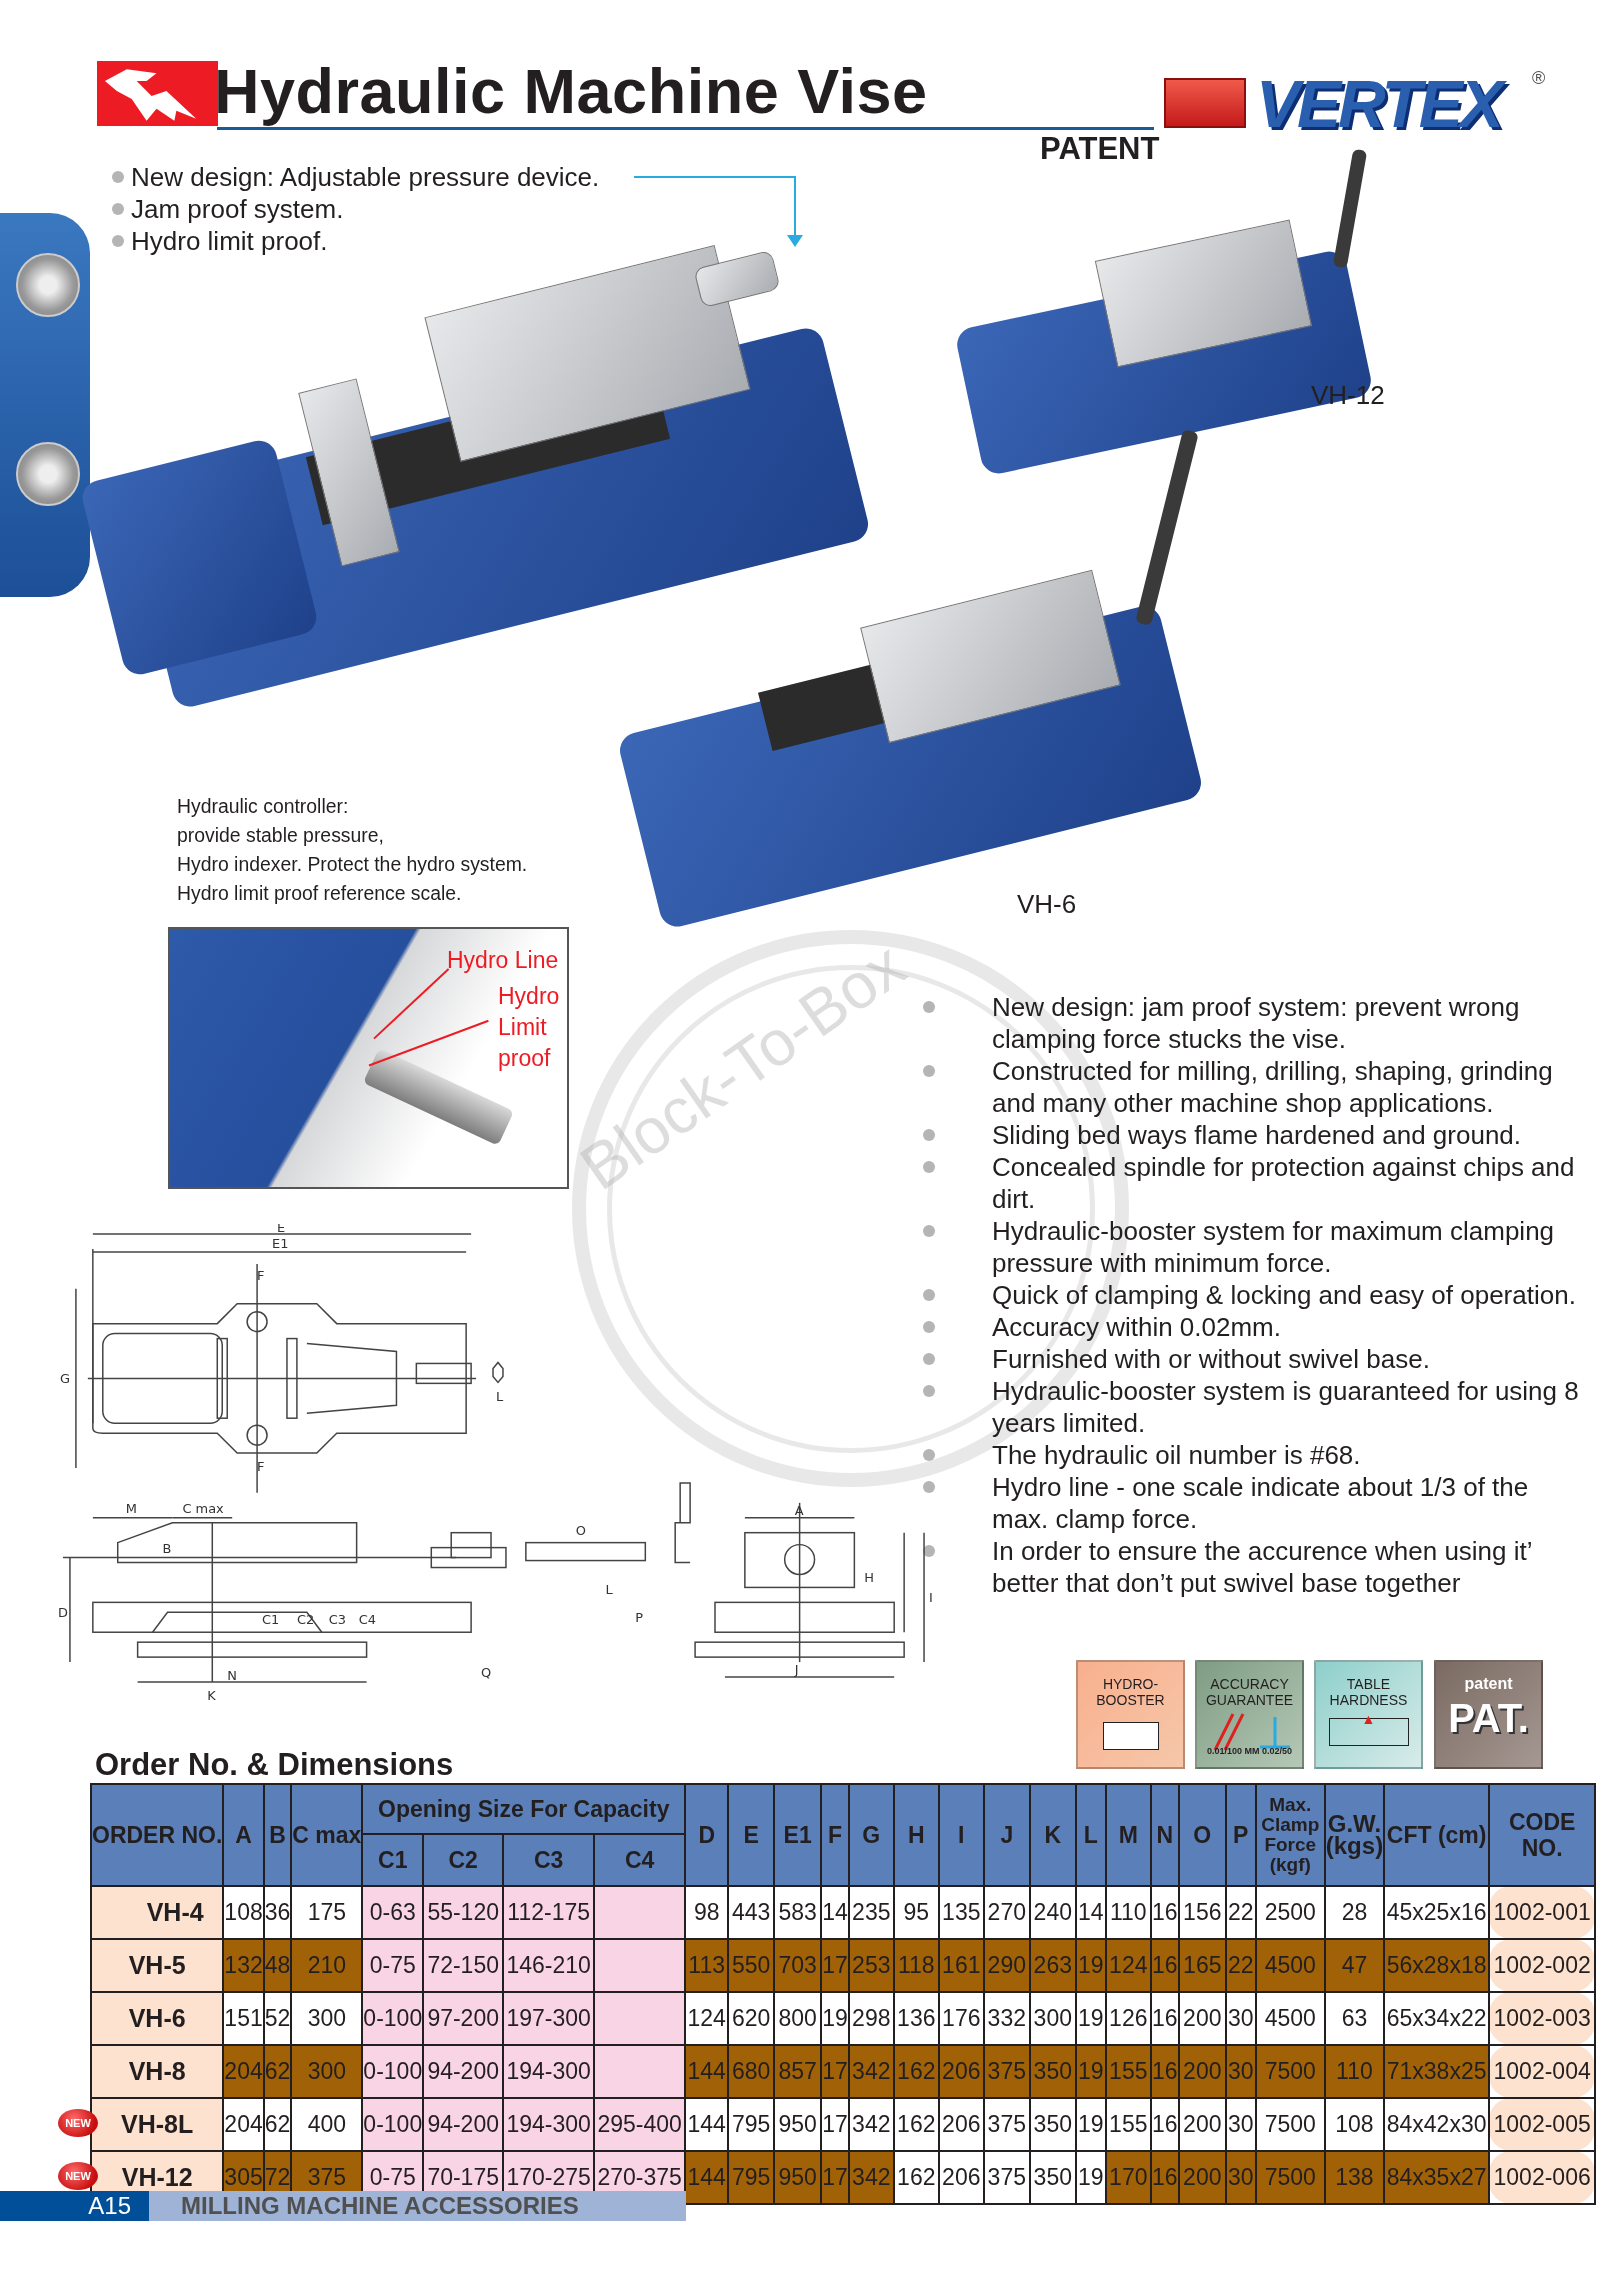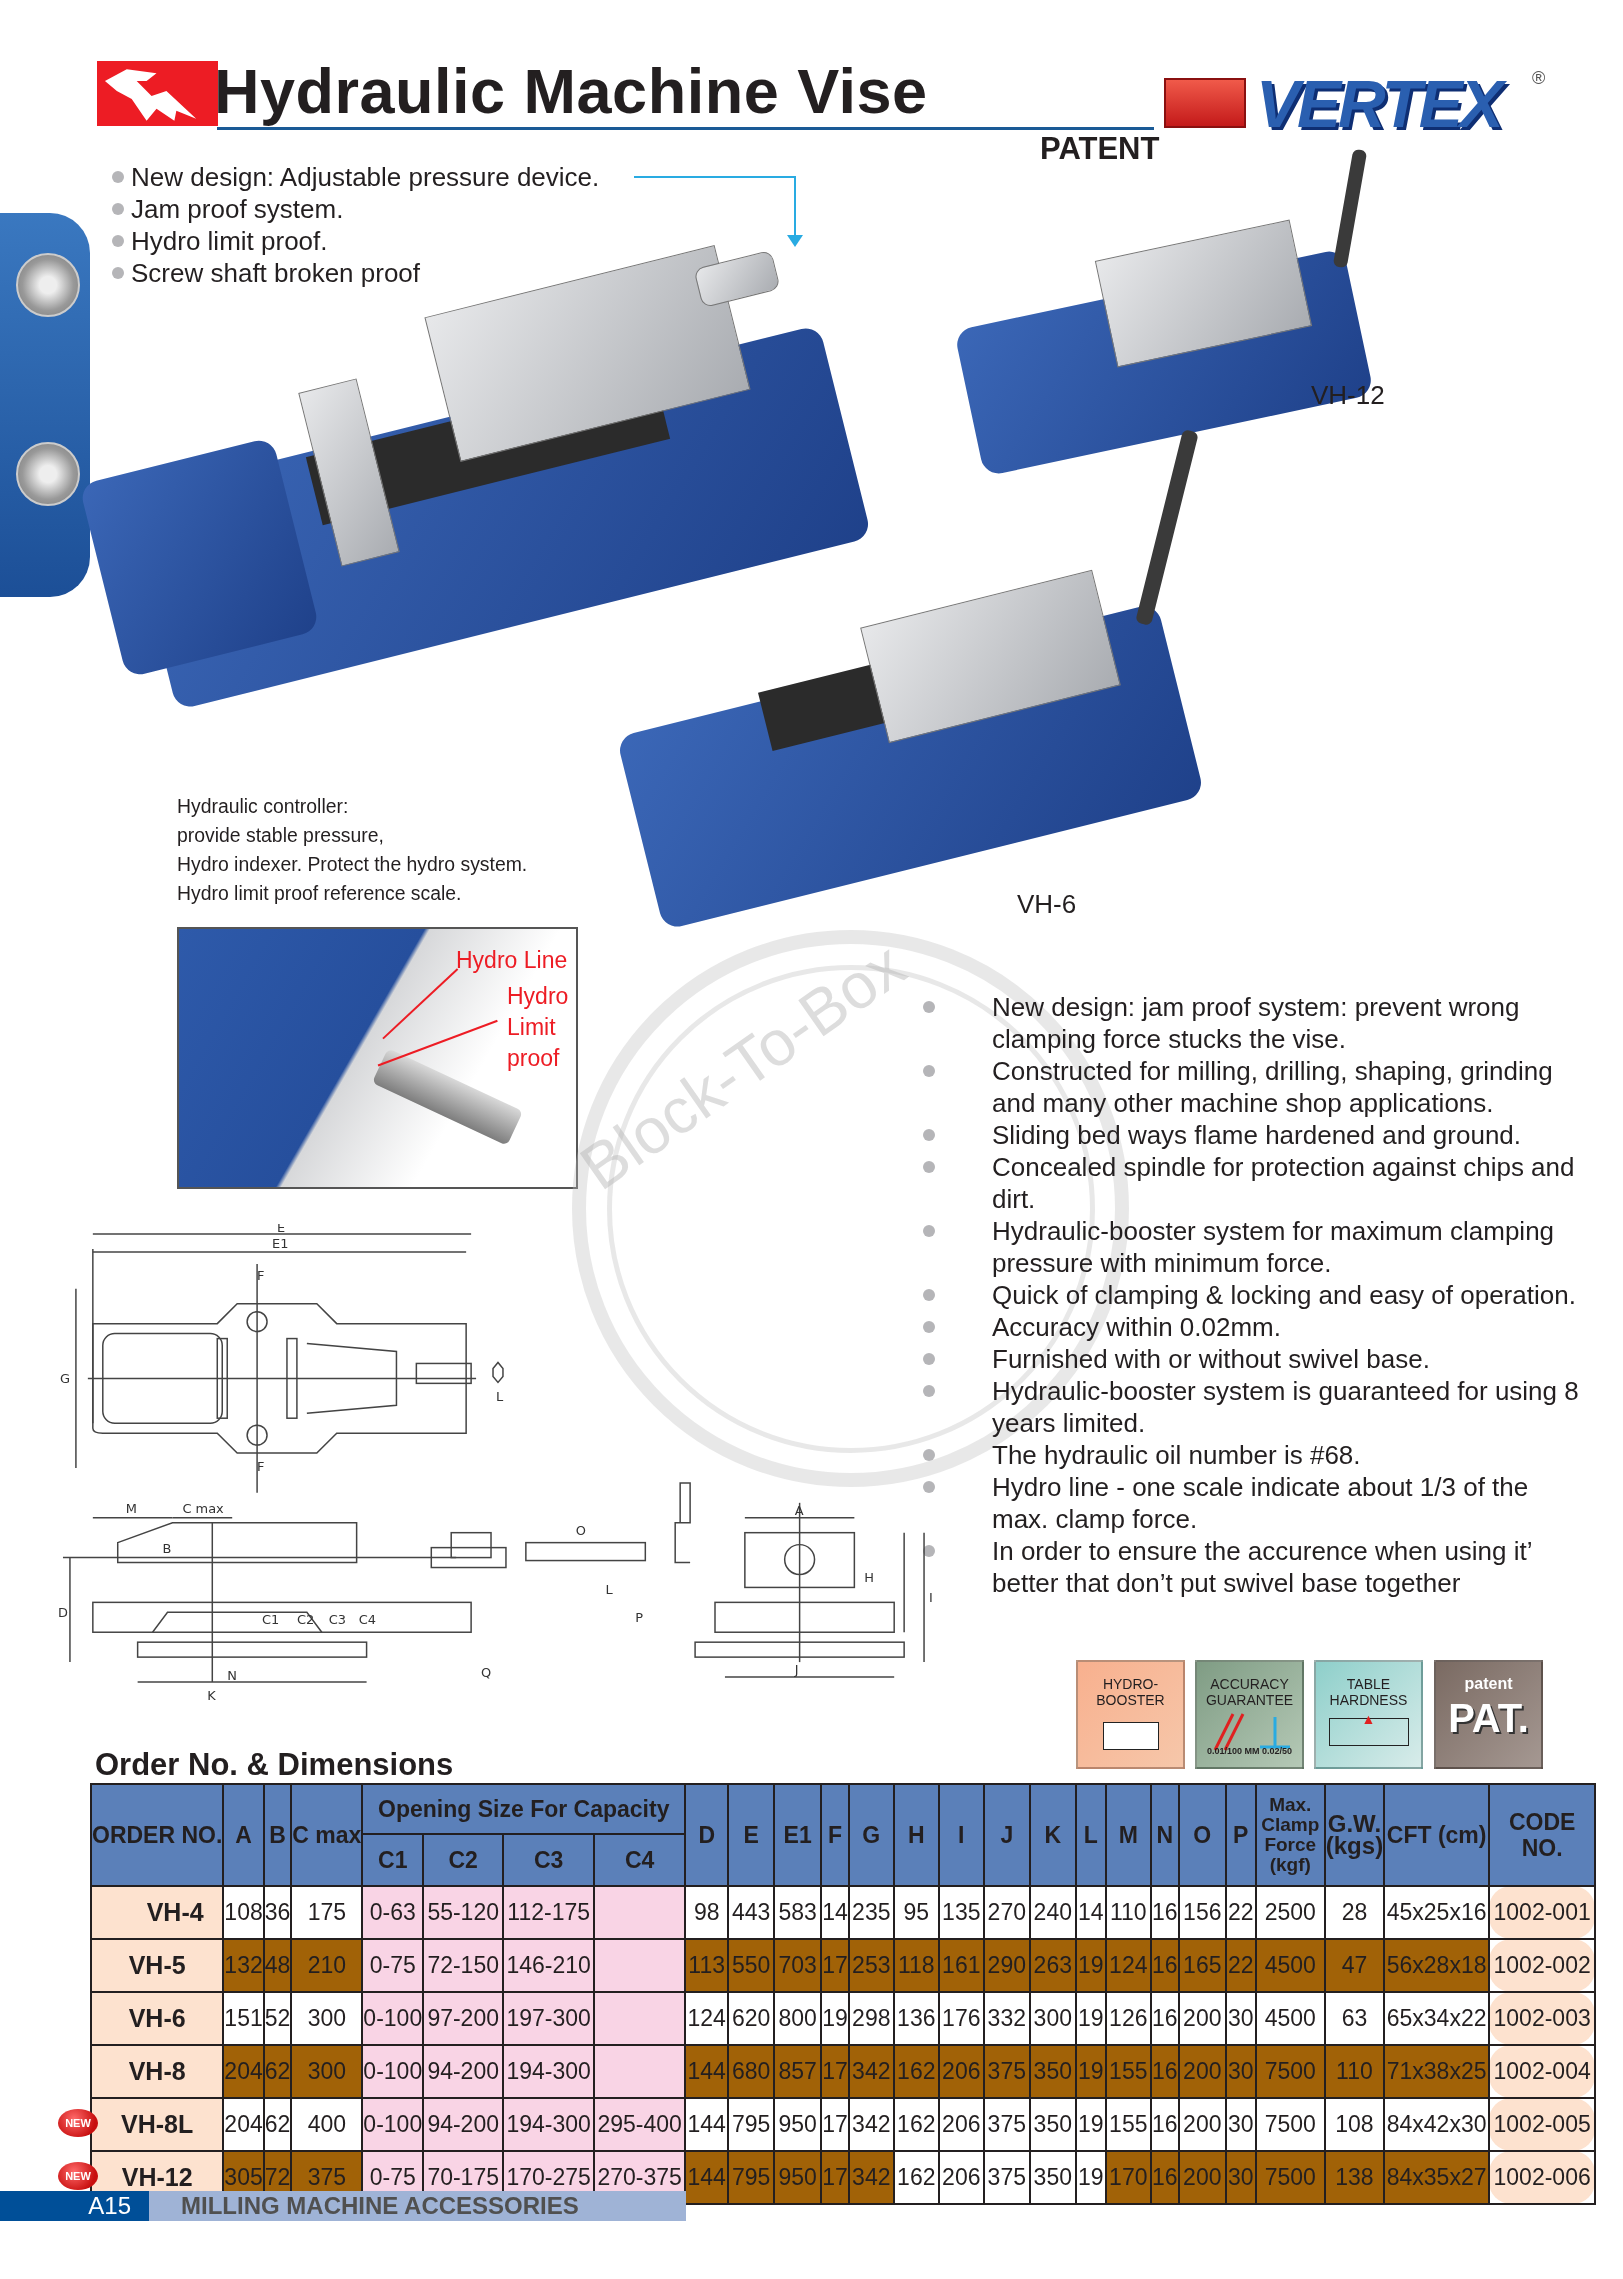--- a/index.html
+++ b/index.html
@@ -32,21 +32,21 @@
   
   .vise { position: absolute; }
   .vise .base { position: absolute; background: linear-gradient(135deg,#3b67b7,#1f418a); border-radius: 18px; }
   .vise .jaw { position: absolute; background: linear-gradient(135deg,#e7e8ea,#a9acb1); border: 1px solid #777; }
   .vise .bed { position: absolute; background: #2b2b2b; }
   .vise .handle { position: absolute; background: #3a3a3a; border-radius: 6px; }
   .label-vh { font-size: 26px; color: #231f20; }
 
   
   .ctrl-text { left: 177px; top: 792px; font-size: 19.4px; line-height: 29px; }
-  .inset { left: 177px; top: 927px; width: 401px; height: 262px; border: 2px solid #555; overflow: hidden; background: linear-gradient(120deg,#2e5aaa 0%,#264f9d 45%,#d7d8da 46%,#ffffff 70%); }
+  .inset { left: 168px; top: 927px; width: 401px; height: 262px; border: 2px solid #555; overflow: hidden; background: linear-gradient(120deg,#2e5aaa 0%,#264f9d 45%,#d7d8da 46%,#ffffff 70%); }
   .inset-label { position: absolute; color: #ed1c24; font-size: 23px; line-height: 31px; }
   .inset-shaft { position: absolute; left: 194px; top: 149px; width: 149px; height: 38px; background: linear-gradient(#d9d9d9,#7d7d7d); transform: rotate(25deg); border-radius: 6px; }
 
   
   .wm-ring { left: 572px; top: 930px; width: 557px; height: 557px; border-radius: 50%; border: 14px solid rgba(190,190,190,0.35); }
   .wm-ring2 { left: 607px; top: 965px; width: 488px; height: 488px; border-radius: 50%; border: 5px solid rgba(190,190,190,0.35); }
   .wm-text { left: 567px; top: 1144px; font-size: 64px; color: rgba(180,180,180,0.45); transform: rotate(-35deg); transform-origin: left top; }
 
   
   .features { left: 923px; top: 991px; width: 657px; font-size: 26px; line-height: 32px; }
@@ -108,24 +108,20 @@
       <span class="dot"></span>
       <span>New design: Adjustable pressure device.</span>
     </div>
   <div class="bullet-row">
       <span class="dot"></span>
       <span>Jam proof system.</span>
     </div>
   <div class="bullet-row">
       <span class="dot"></span>
       <span>Hydro limit proof.</span>
-    </div>
-  <div class="bullet-row">
-      <span class="dot"></span>
-      <span>Screw shaft broken proof</span>
     </div>
 </div>
 <div class="abs callout-line"></div>
 <div class="abs callout-vert"></div>
 <div class="abs callout-arrow"></div>
 
 <div class="vise" style="left:100px;top:239px;width:816px;height:498px">
   <div class="base" style="left:40px;top:169px;width:716px;height:219px;transform:rotate(-14deg)"></div>
   <div class="base" style="left:0;top:219px;width:199px;height:199px;transform:rotate(-14deg)"></div>
   <div class="bed" style="left:209px;top:174px;width:358px;height:70px;transform:rotate(-14deg)"></div>

